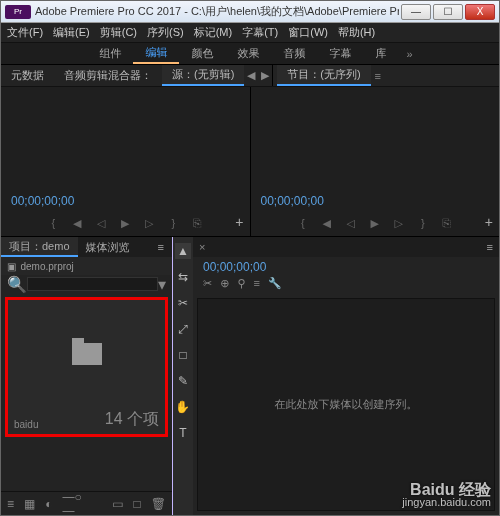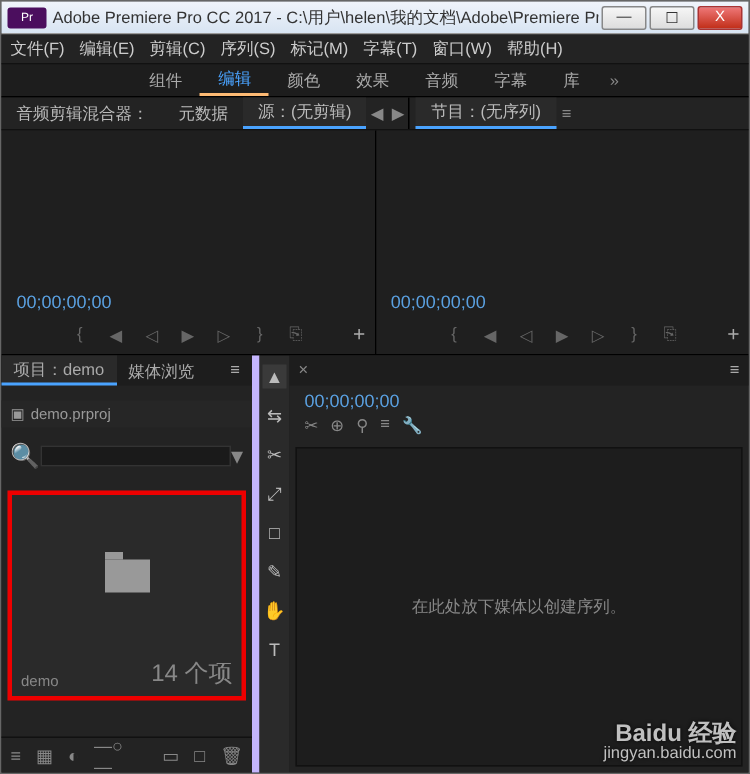--- a/index.html
+++ b/index.html
@@ -31,21 +31,21 @@
   .monitors { height:150px; display:flex; border-bottom:1px solid #000;}
   .mon { flex:1; background:#1f1f1f; position:relative; border-right:1px solid #000;}
   .mon:last-child{border-right:none;}
   .tc { position:absolute; left:10px; bottom:28px; color:#5aa0e0; font-size:12px;}
   .monctrls { position:absolute; bottom:6px; left:0; right:0; display:flex; justify-content:center; gap:10px; color:#666; font-size:11px;}
   .monctrls span { width:14px; text-align:center;}
   .monplus { position:absolute; right:6px; bottom:6px; color:#aaa; font-size:14px;}
   
   .lower { display:flex; height:278px; position:relative;}
   
-  .project { width:172px; background:#232323; display:flex; flex-direction:column; border-right:5px solid #c4b5fd;gap:10px;}
+  .project { width:172px; background:#232323; display:flex; flex-direction:column; border-right:1px solid #c4b5fd;}
   .ptabs { height:20px; display:flex; align-items:center; font-size:11px; color:#aaa; background:#1d1d1d;}
   .ptab { padding:0 8px; height:100%; display:flex;align-items:center;}
   .ptab.active { background:#2a2a2a; border-bottom:2px solid #4aa3ff;}
   .psub { height:18px; display:flex; align-items:center; justify-content:space-between; padding:0 6px; font-size:10px; color:#999; background:#262626;}
   .psearch { height:18px; display:flex; align-items:center; padding:0 6px; justify-content:space-between; color:#888;}
   .psearch .box { flex:1; height:14px; background:#1a1a1a; border:1px solid #333;}
   .redbox { margin:4px; border:3px solid #e00; height:140px; background:#2a2a2a; position:relative;}
   .folder { position:absolute; left:50%; top:40%; transform:translate(-50%,-50%); width:30px; height:22px; background:#999;}
   .folder:before { content:""; position:absolute; top:-5px; left:0; width:12px; height:5px; background:#999;}
   .biname { position:absolute; left:6px; bottom:4px; color:#888; font-size:10px;}
@@ -99,22 +99,22 @@
     <div class="wstab">颜色</div>
     <div class="wstab">效果</div>
     <div class="wstab">音频</div>
     <div class="wstab">字幕</div>
     <div class="wstab">库</div>
     <div class="dd">»</div>
     <div class="spacer"></div>
   </div>
 
   <div class="srcrow">
+    <div class="cell">元数据</div>
     <div class="cell">音频剪辑混合器：</div>
-    <div class="cell">元数据</div>
     <div class="cell active">
       <span>源：(无剪辑)</span>
     </div>
     <div class="arr">◀</div>
     <div class="arr">▶</div>
     <div class="sep"></div>
     <div class="cell active" style="margin-left:4px">
       <span>节目：(无序列)</span>
     </div>
     <div class="arr">≡</div>
@@ -162,21 +162,21 @@
         <span>▣</span>
         <span style="flex:1;padding-left:4px">demo.prproj</span>
       </div>
       <div class="psearch">
         <span>🔍</span>
         <div class="box"></div>
         <span>▾</span>
       </div>
       <div class="redbox">
         <div class="folder"></div>
-        <div class="biname">demo</div>
+        <div class="biname">baidu</div>
         <div class="bicount">14 个项</div>
       </div>
       <div style="flex:1"></div>
       <div class="pbottom">
         <span>≡</span>
         <span>▦</span>
         <span>◐</span>
         <span>—○—</span>
         <span class="sp"></span>
         <span>▭</span>

